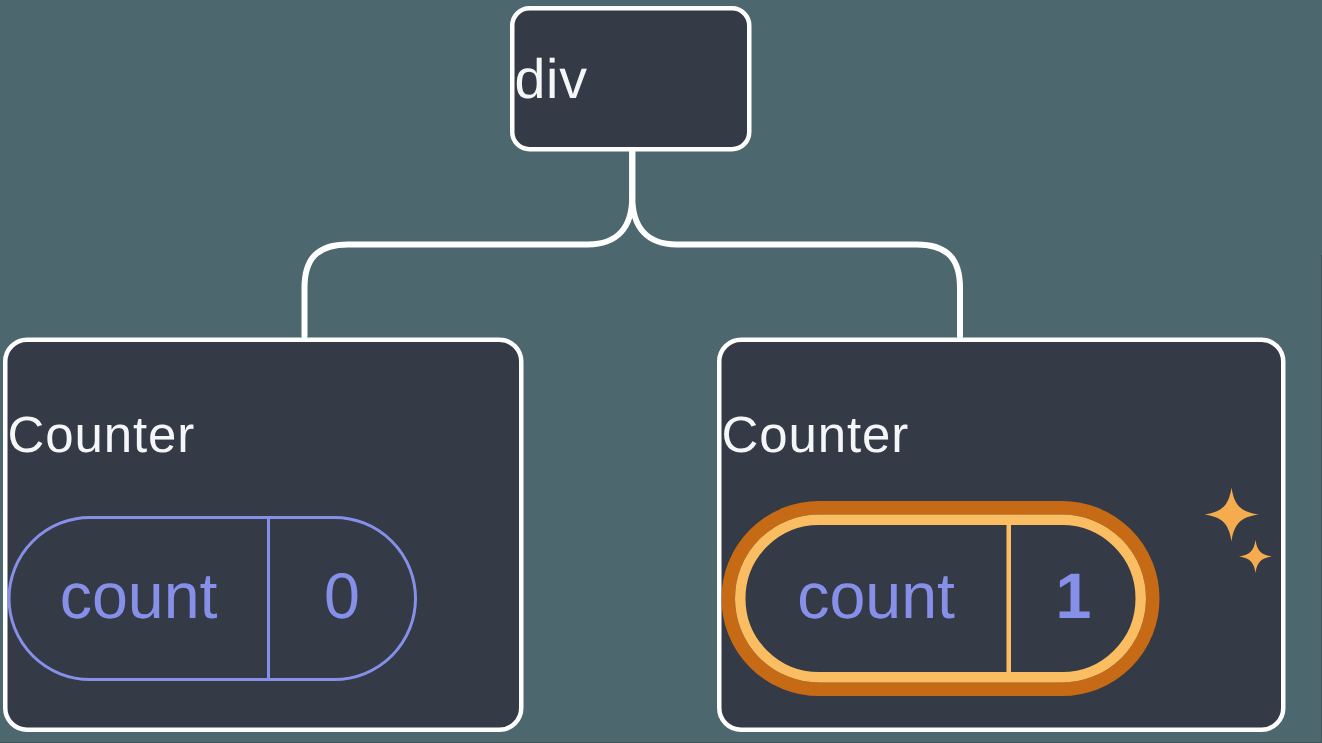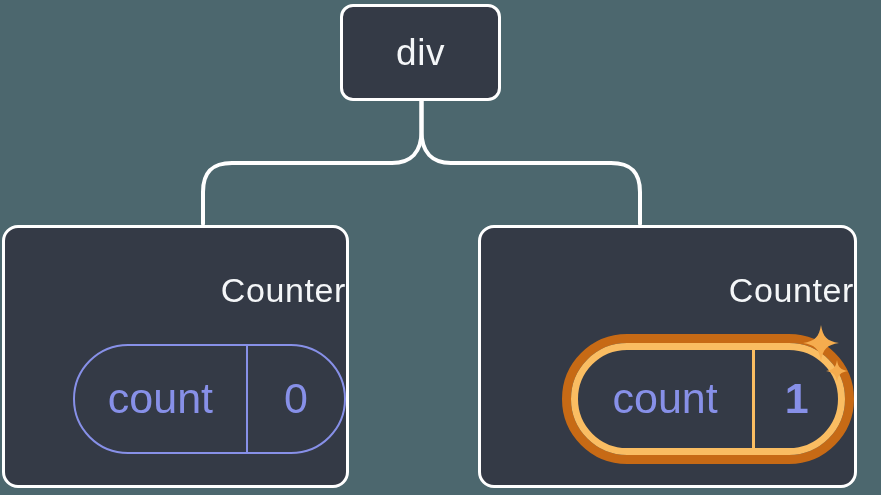--- a/index.html
+++ b/index.html
@@ -19,28 +19,28 @@
     font-family:"Liberation Sans",sans-serif;
     -webkit-font-smoothing:antialiased;
   }
   .connectors{position:absolute;left:0;top:0;width:881px;height:495px;}
   .connectors path{fill:none;stroke:var(--line);stroke-width:4;stroke-linecap:round;}
 
   .node-root{
     position:absolute;left:340px;top:4px;width:161px;height:97px;
     box-sizing:border-box;background:var(--card);
     border:3.5px solid var(--line);border-radius:13px;
-    display:flex;align-items:center;justify-content:center;
+    display:flex;align-items:center;justify-content:flex-start;
     color:var(--text);font-size:37px;font-weight:400;letter-spacing:.5px;
   }
 
   .card{
     position:absolute;top:225px;height:263px;box-sizing:border-box;
     background:var(--card);border:3.5px solid var(--line);border-radius:16px;
-    display:flex;flex-direction:column;align-items:flex-end;
+    display:flex;flex-direction:column;align-items:flex-start;
   }
   .card-left{left:2px;width:347px;}
   .card-right{left:478px;width:379px;}
   .card-title{
     margin:42px 0 0;color:var(--text);font-size:34px;font-weight:500;
     letter-spacing:.6px;line-height:1.2;
   }
 
   .pill{
     box-sizing:border-box;display:flex;align-items:stretch;

